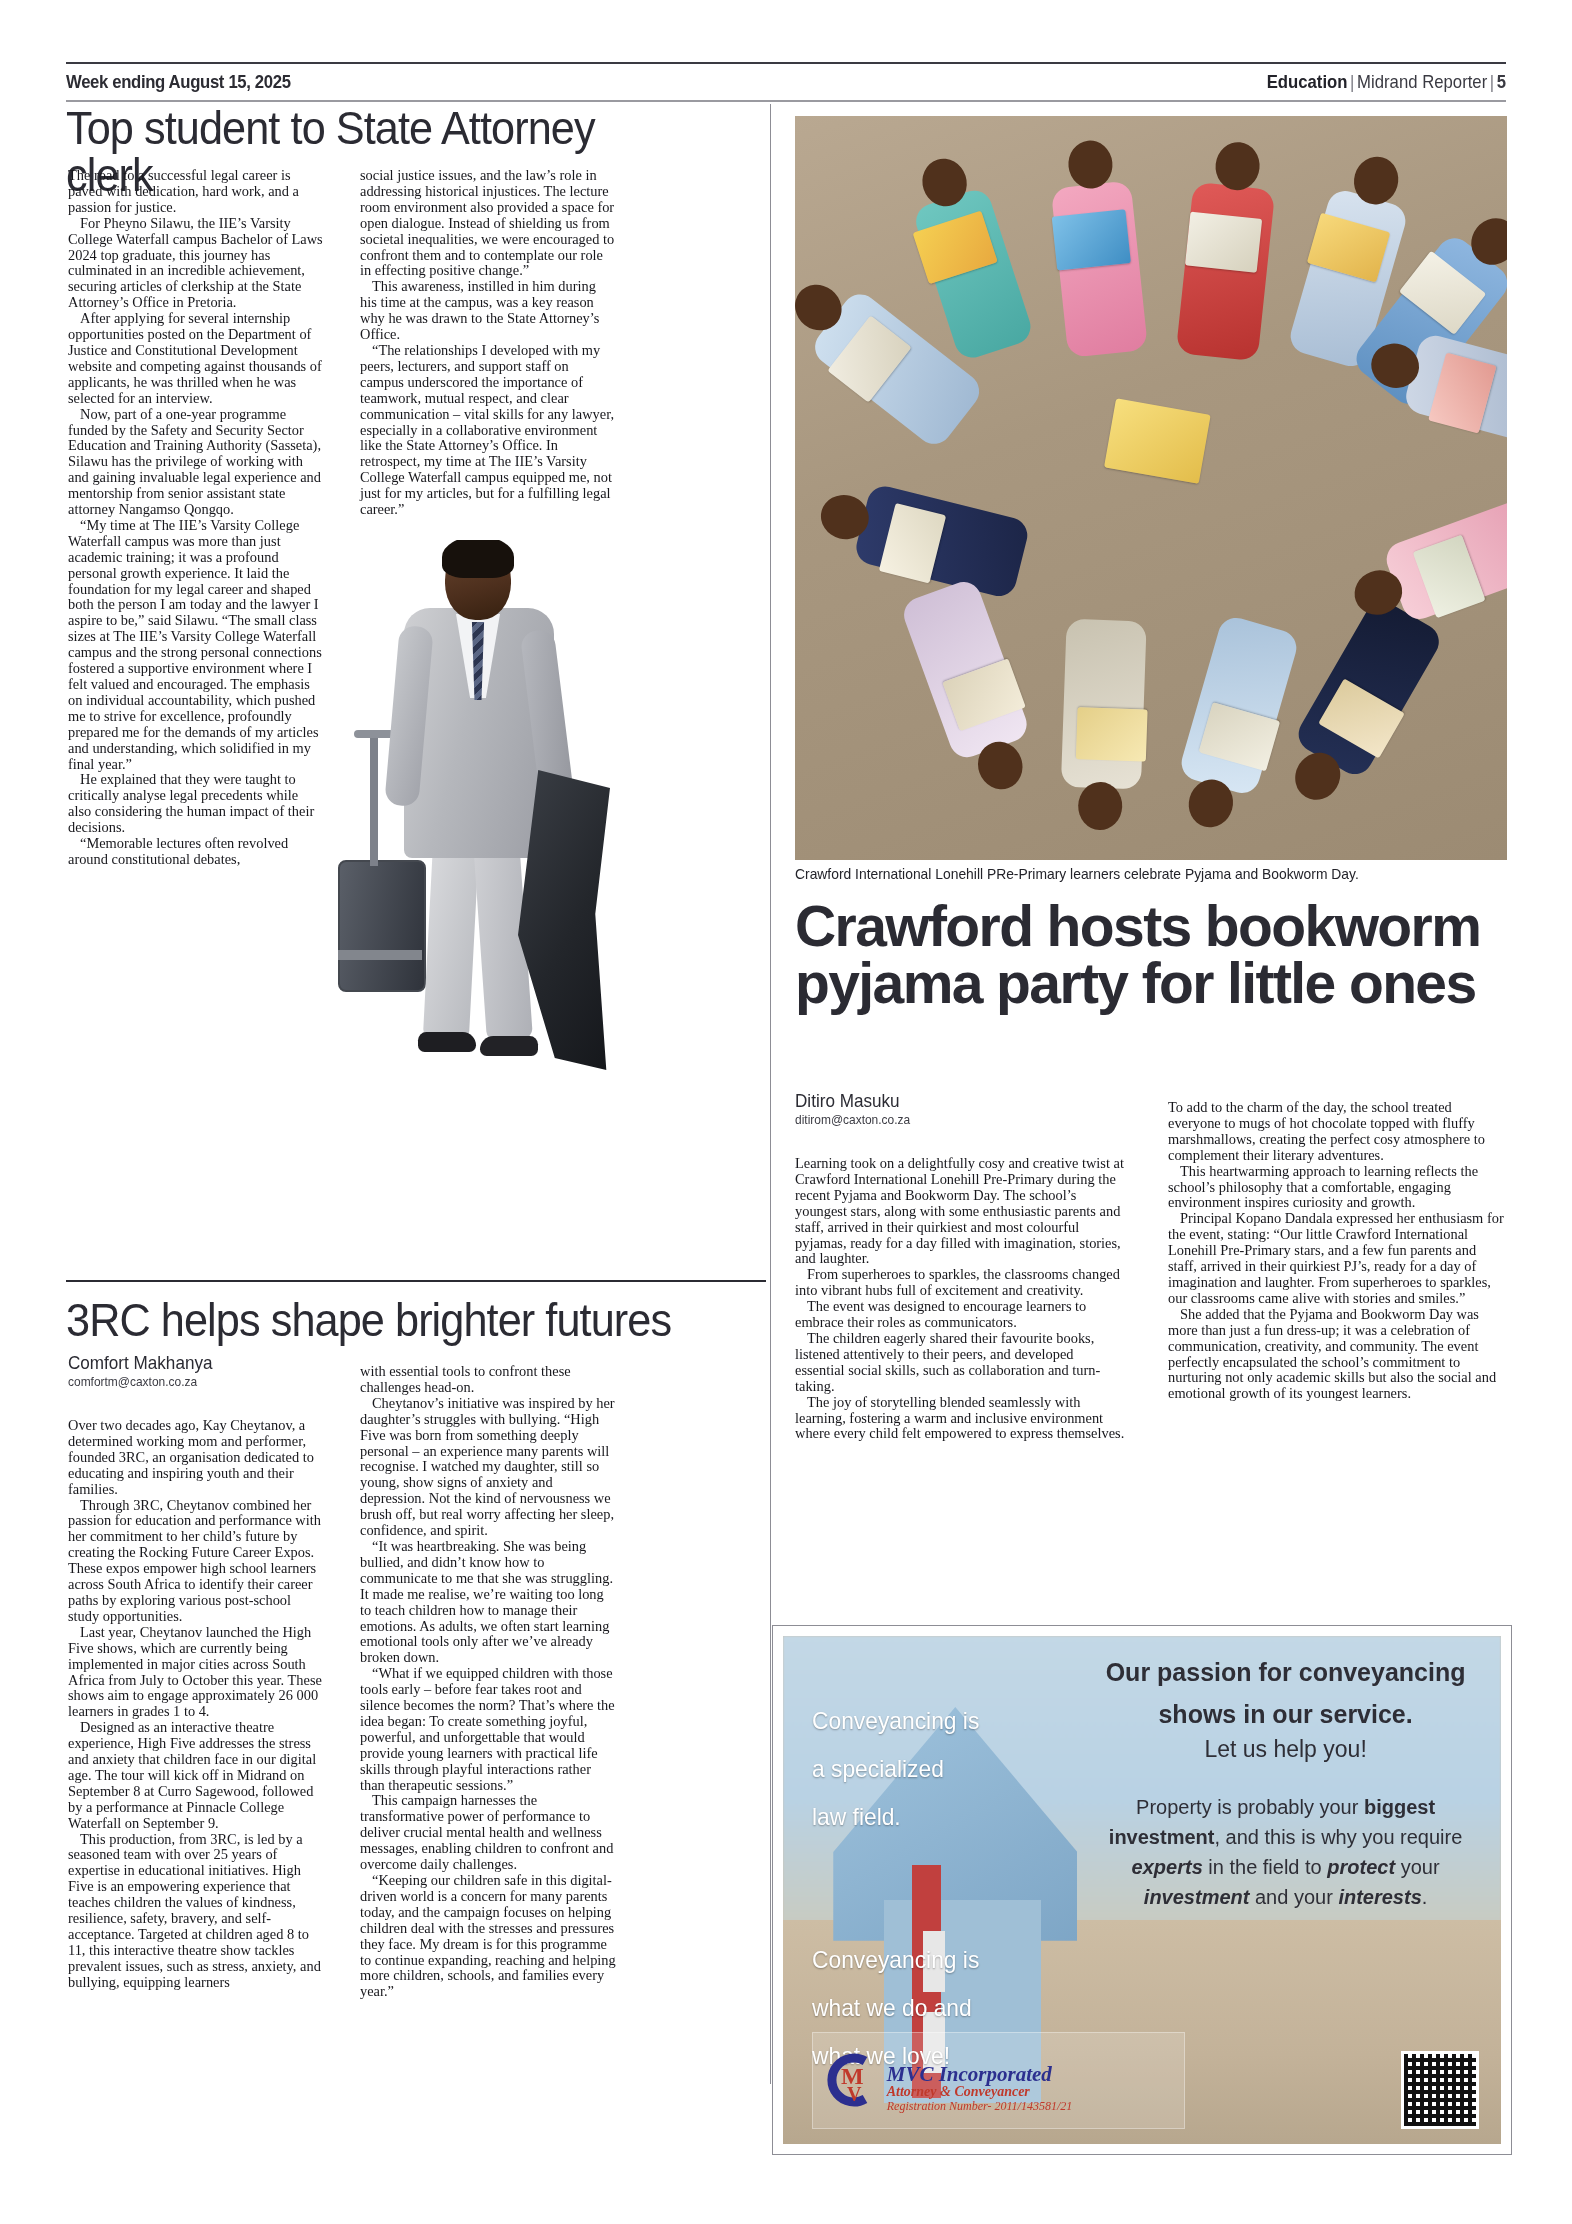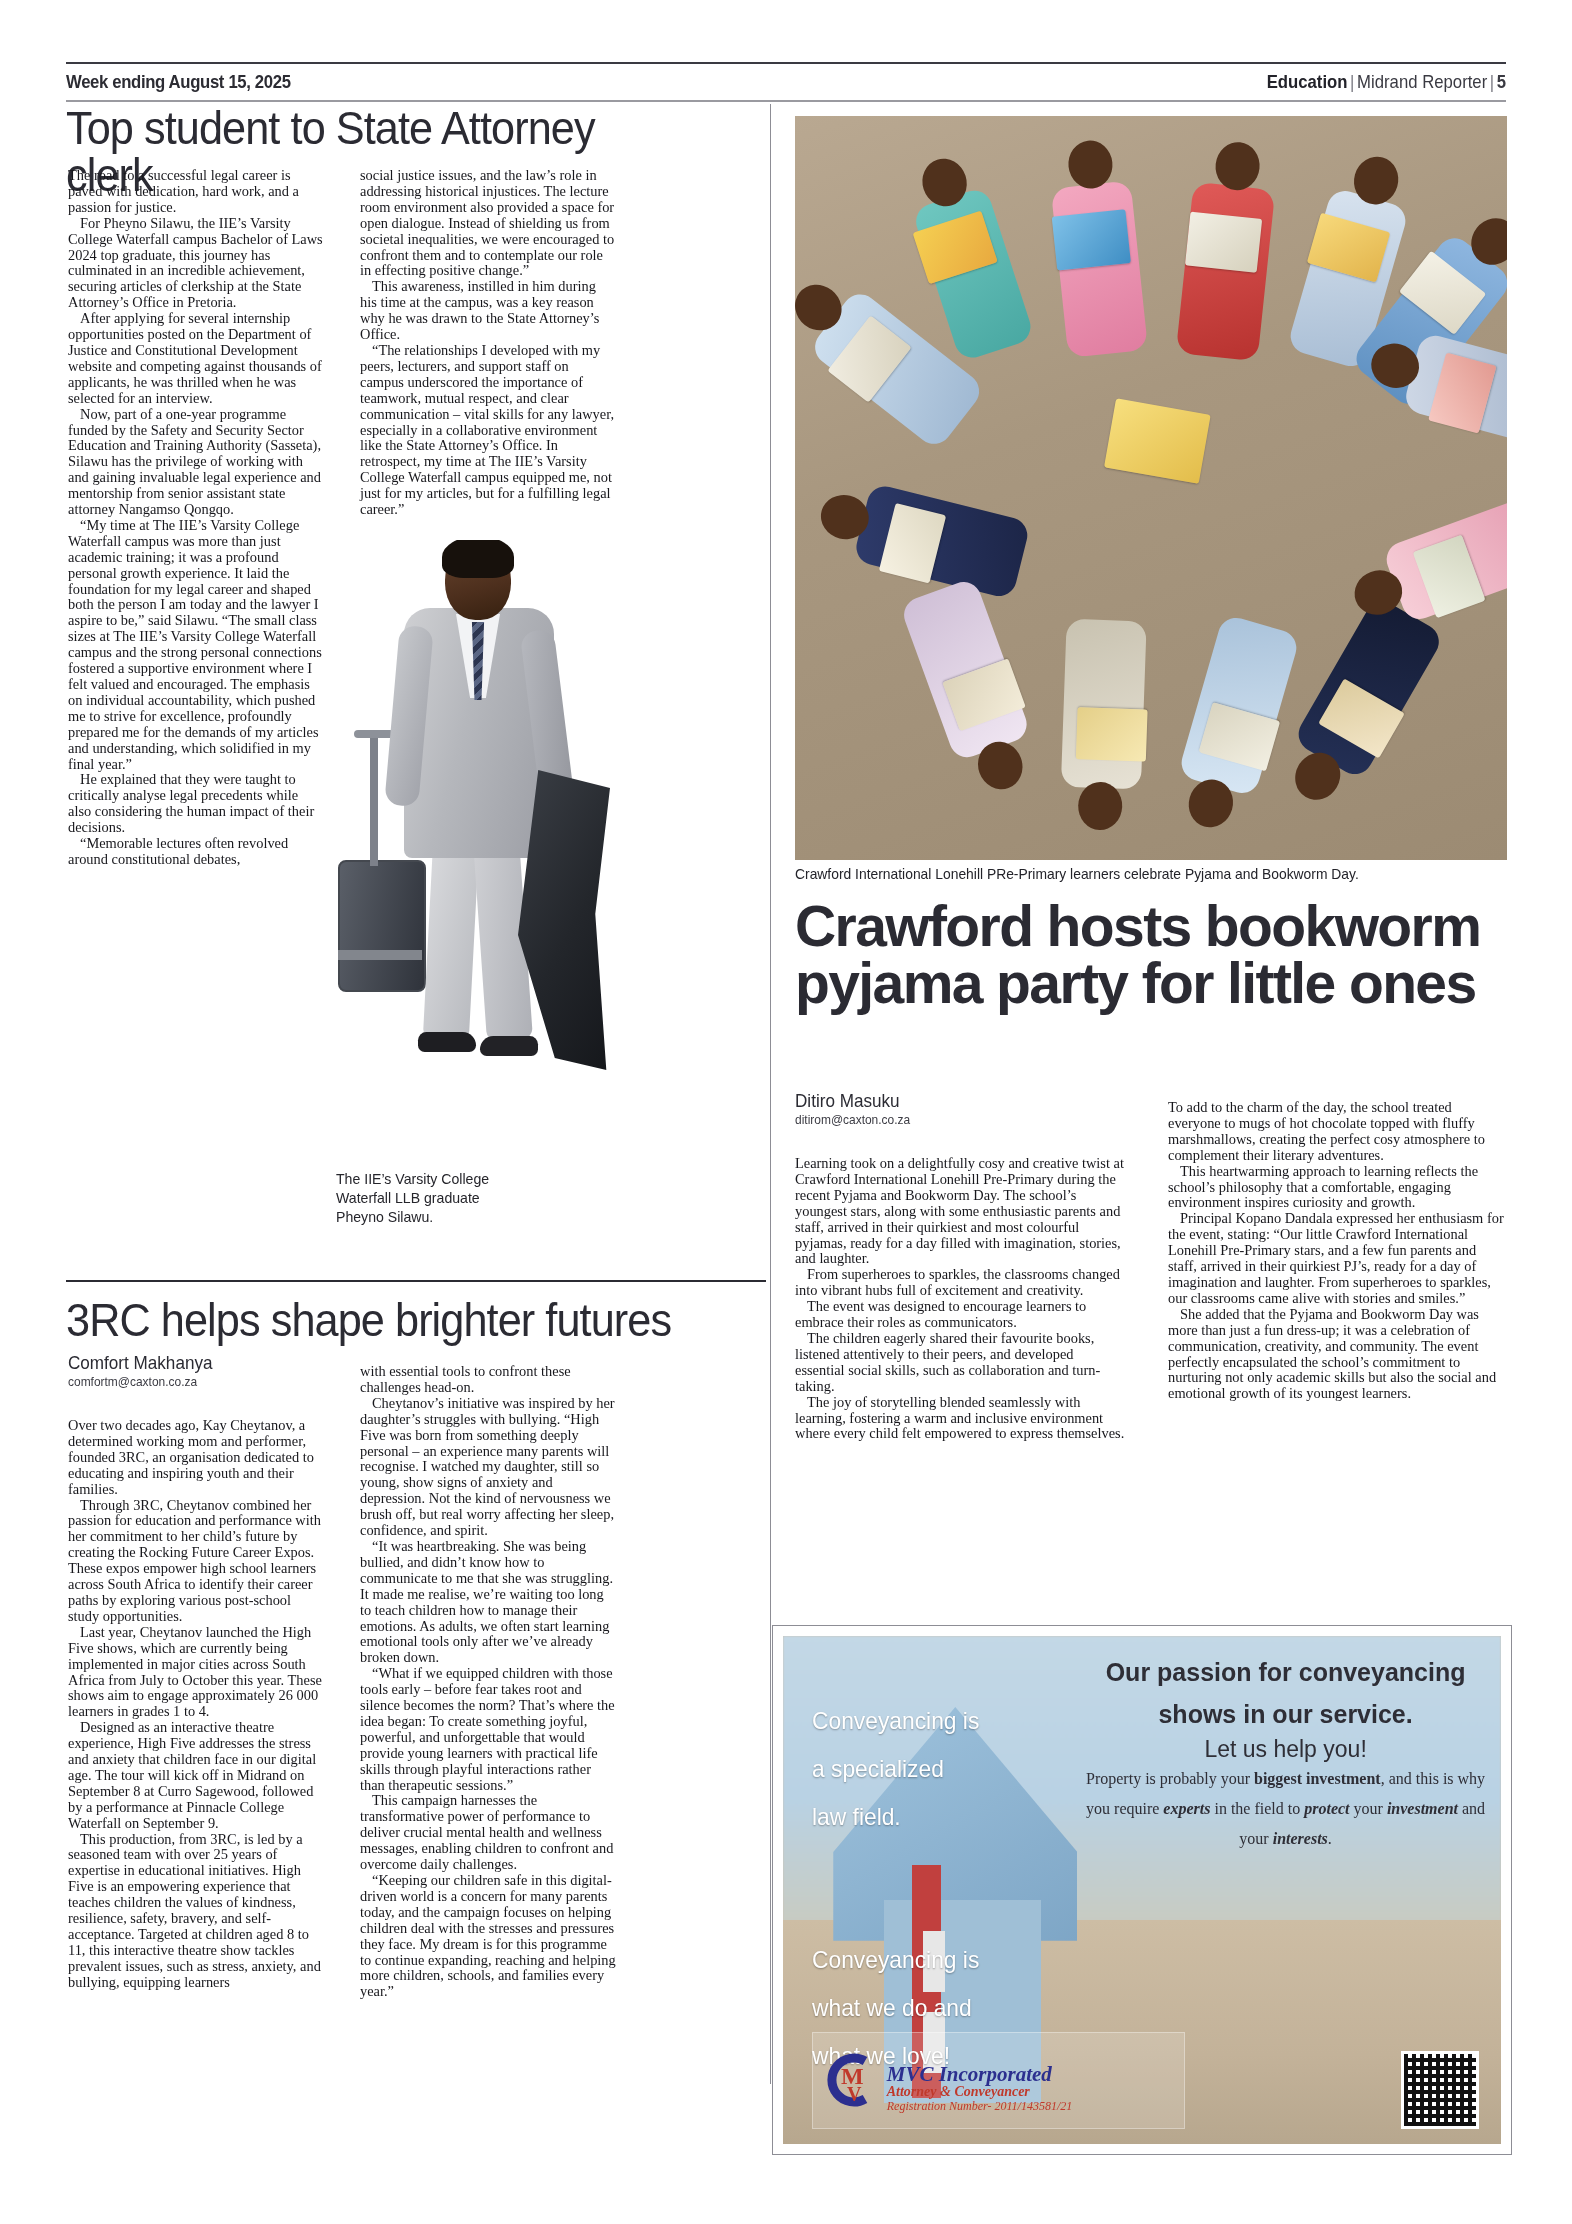--- a/index.html
+++ b/index.html
@@ -171,21 +171,21 @@
   .ad-leftText{position:absolute;left:4%;top:12%;width:33%;
     font-family:"Liberation Sans",sans-serif;font-size:24px;line-height:48px;color:#ffffff;
     text-shadow:0 1px 2px rgba(0,0,0,.35);transform:scaleX(.95);transform-origin:left top;}
   .ad-leftText2{position:absolute;left:4%;top:59%;width:34%;
     font-family:"Liberation Sans",sans-serif;font-size:24px;line-height:48px;color:#ffffff;
     text-shadow:0 1px 2px rgba(0,0,0,.35);transform:scaleX(.95);transform-origin:left top;}
   .ad-right{position:absolute;left:42%;top:3%;width:56%;text-align:center;
     font-family:"Liberation Sans",sans-serif;color:#2e2e36;}
   .ad-r1{font-size:25px;font-weight:bold;line-height:42px;}
   .ad-r2{font-size:23px;line-height:29px;}
-  .ad-r3{font-size:16px;line-height:30px;font-family:Liberation Serif, serif;}
+  .ad-r3{font-size:20px;line-height:30px;margin-top:28px;}
   .ad-r3 b{font-weight:bold;}
   .ad-r3 i{font-style:italic;font-weight:bold;}
   .ad-logo{position:absolute;left:4%;top:78%;width:52%;height:19%;
     background:rgba(255,255,255,.16);border:1px solid rgba(255,255,255,.35);
     display:flex;align-items:center;gap:8px;padding-left:8px;box-sizing:border-box;}
   .logo-c{position:relative;width:58px;height:58px;flex:0 0 58px;}
   .logo-c svg{position:absolute;left:0;top:0;}
   .logo-txt{line-height:1.05;}
   .logo-t1{font-family:"Liberation Serif",serif;font-style:italic;font-weight:bold;font-size:21px;color:#2c2f8f;margin-top:14px;}
   .logo-t2{font-family:"Liberation Serif",serif;font-style:italic;font-weight:bold;font-size:14px;color:#c0392b;}
@@ -239,23 +239,20 @@
     <div class="cut-body"></div>
     <div class="cut-shirt"></div>
     <div class="cut-tie"></div>
     <div class="cut-arm-l"></div>
     <div class="cut-arm-r"></div>
     <div class="cut-coat"></div>
     <div class="cut-head"></div>
     <div class="cut-hair"></div>
   </div>
 
-  <div id="art1-caption">
-    <div>The IIE’s Varsity College Waterfall LLB graduate Pheyno Silawu.</div>
-  </div>
 
   <div class="rule-h" id="art1-rule"></div>
 
   <div class="hl hl-thin" id="art2-title">3RC helps shape brighter futures</div>
   <div id="art2-byline">
     <div class="byline-name">Comfort Makhanya</div>
     <div class="byline-mail">comfortm@caxton.co.za</div>
   </div>
 
   <div class="body-col" id="art2-colA">

